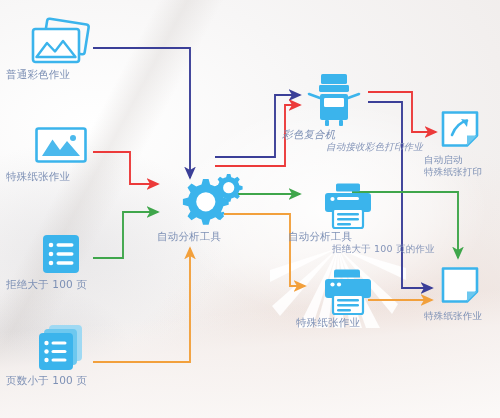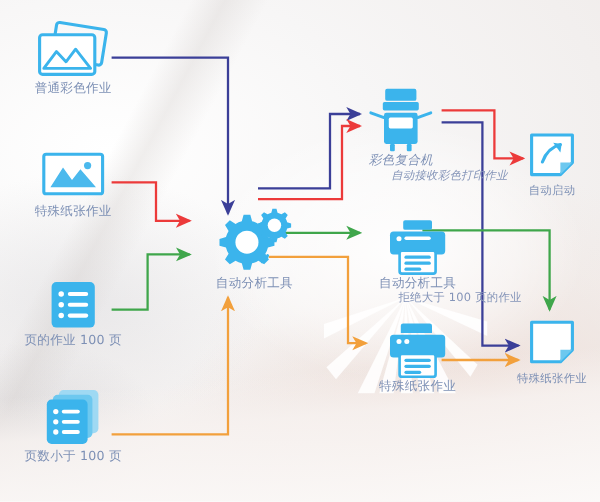--- a/index.html
+++ b/index.html
@@ -47,21 +47,21 @@
   
   .sunburst{
     position:absolute;left:268px;top:178px;width:140px;height:150px;
     pointer-events:none;opacity:.95;
   }
 
   
   #wires{position:absolute;inset:0;}
 
   
-  .node{position:absolute;text-align:center;}
+  .node{position:absolute;}
   .node .ico{display:block;margin:0 auto;}
   .cap{
     display:block;color:#7d90b5;line-height:1.28;
     letter-spacing:.2px;white-space:nowrap;
   }
   .cap.s11{font-size:10.5px;}
   .cap.s10{font-size:9.5px;}
   .cap.sub{color:#8494b8;margin-left:44px;}
   
   #n-color-job   {left:6px;  top:16px;  width:110px;}
@@ -170,21 +170,21 @@
       <rect x="4" y="3" width="36" height="38" rx="4" fill="#3bb4ec"></rect>
       <g fill="#ffffff">
         <circle cx="12" cy="13" r="2.3"></circle>
           <rect x="17.5" y="11.3" width="17" height="3.4" rx="1.7"></rect>
         <circle cx="12" cy="22" r="2.3"></circle>
           <rect x="17.5" y="20.3" width="17" height="3.4" rx="1.7"></rect>
         <circle cx="12" cy="31" r="2.3"></circle>
           <rect x="17.5" y="29.3" width="17" height="3.4" rx="1.7"></rect>
       </g>
     </svg>
-    <span class="cap s11">页的作业 100 页</span>
+    <span class="cap s11">拒绝大于 100 页</span>
   </div>
 
   <div class="node" id="n-gt100">
     <svg class="ico" width="54" height="52" viewBox="0 0 54 52">
       <rect x="15" y="3" width="33" height="36" rx="4" fill="#9fd9f3"></rect>
       <rect x="10" y="7" width="33" height="36" rx="4" fill="#6dc8ef"></rect>
       <rect x="5" y="11" width="34" height="37" rx="4" fill="#3bb4ec"></rect>
       <g fill="#ffffff">
         <circle cx="12.5" cy="21" r="2.2"></circle>
           <rect x="17.5" y="19.4" width="15" height="3.2" rx="1.6"></rect>
@@ -261,20 +261,21 @@
   </div>
 
   <div class="node" id="n-special-out">
     <svg class="ico" width="44" height="46" viewBox="0 0 44 46">
       <path d="M5,4.5 h34 v23 l-10,10 h-24 Z" fill="#ffffff" stroke="#3bb4ec" stroke-width="2.6" stroke-linejoin="round"></path>
       <path d="M29,37.5 v-10 h10 Z" fill="#6dc8ef"></path>
       <path d="M14,27 C17,19 23,14 29,12.5" fill="none" stroke="#3bb4ec" stroke-width="2.6" stroke-linecap="round"></path>
       <path d="M23,11 L30,12 L29,19 Z" fill="#3bb4ec"></path>
     </svg>
     <span class="cap s10">自动启动</span>
+    <span class="cap s10">特殊纸张打印</span>
   </div>
 
   <div class="node" id="n-plain-out">
     <svg class="ico" width="44" height="46" viewBox="0 0 44 46">
       <path d="M5,4.5 h34 v23 l-10,10 h-24 Z" fill="#ffffff" stroke="#3bb4ec" stroke-width="2.6" stroke-linejoin="round"></path>
       <path d="M29,37.5 v-10 h10 Z" fill="#6dc8ef"></path>
     </svg>
     <span class="cap s10">特殊纸张作业</span>
   </div>
 

